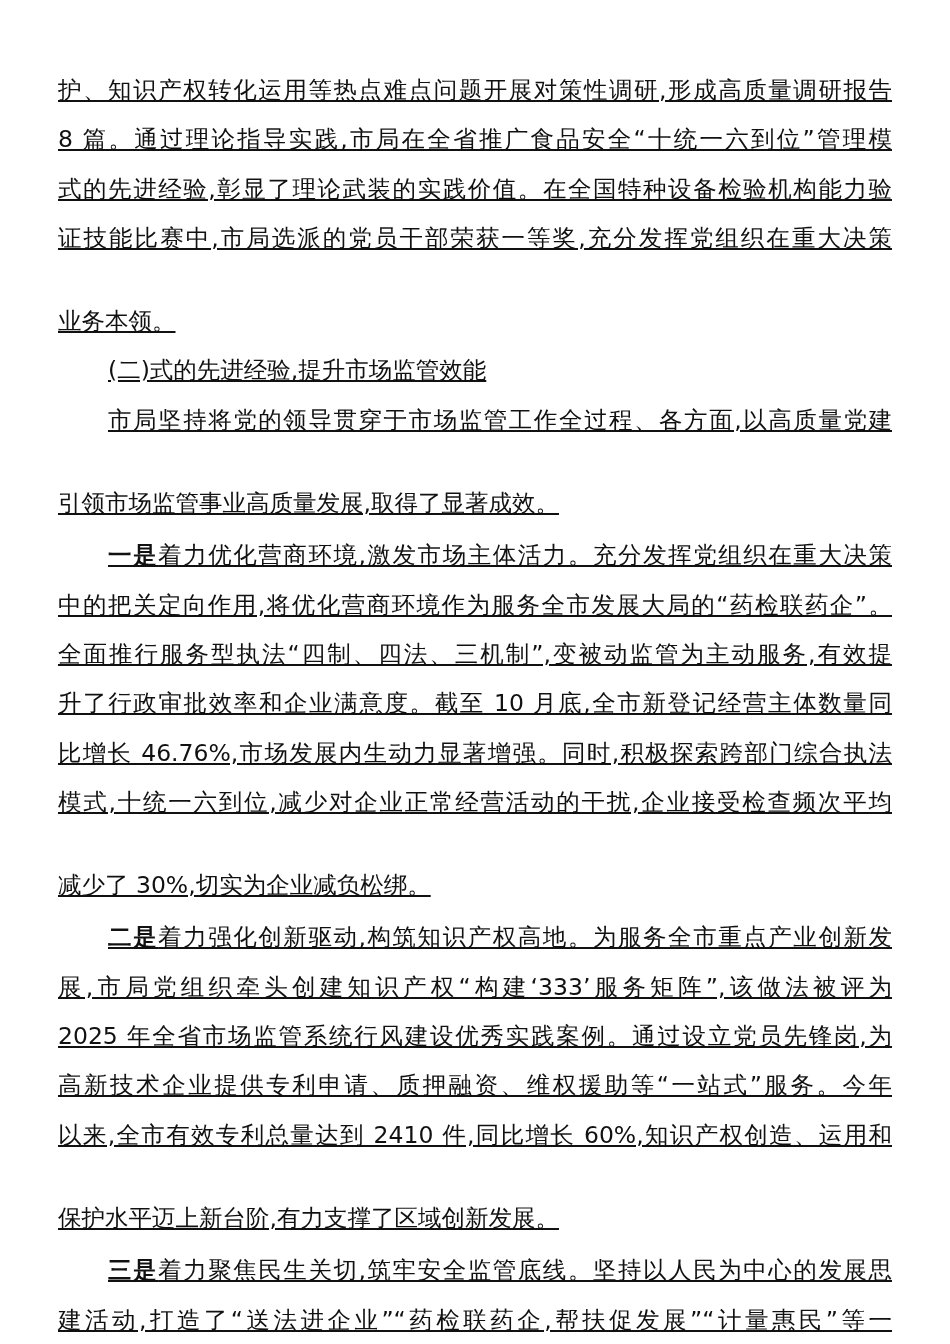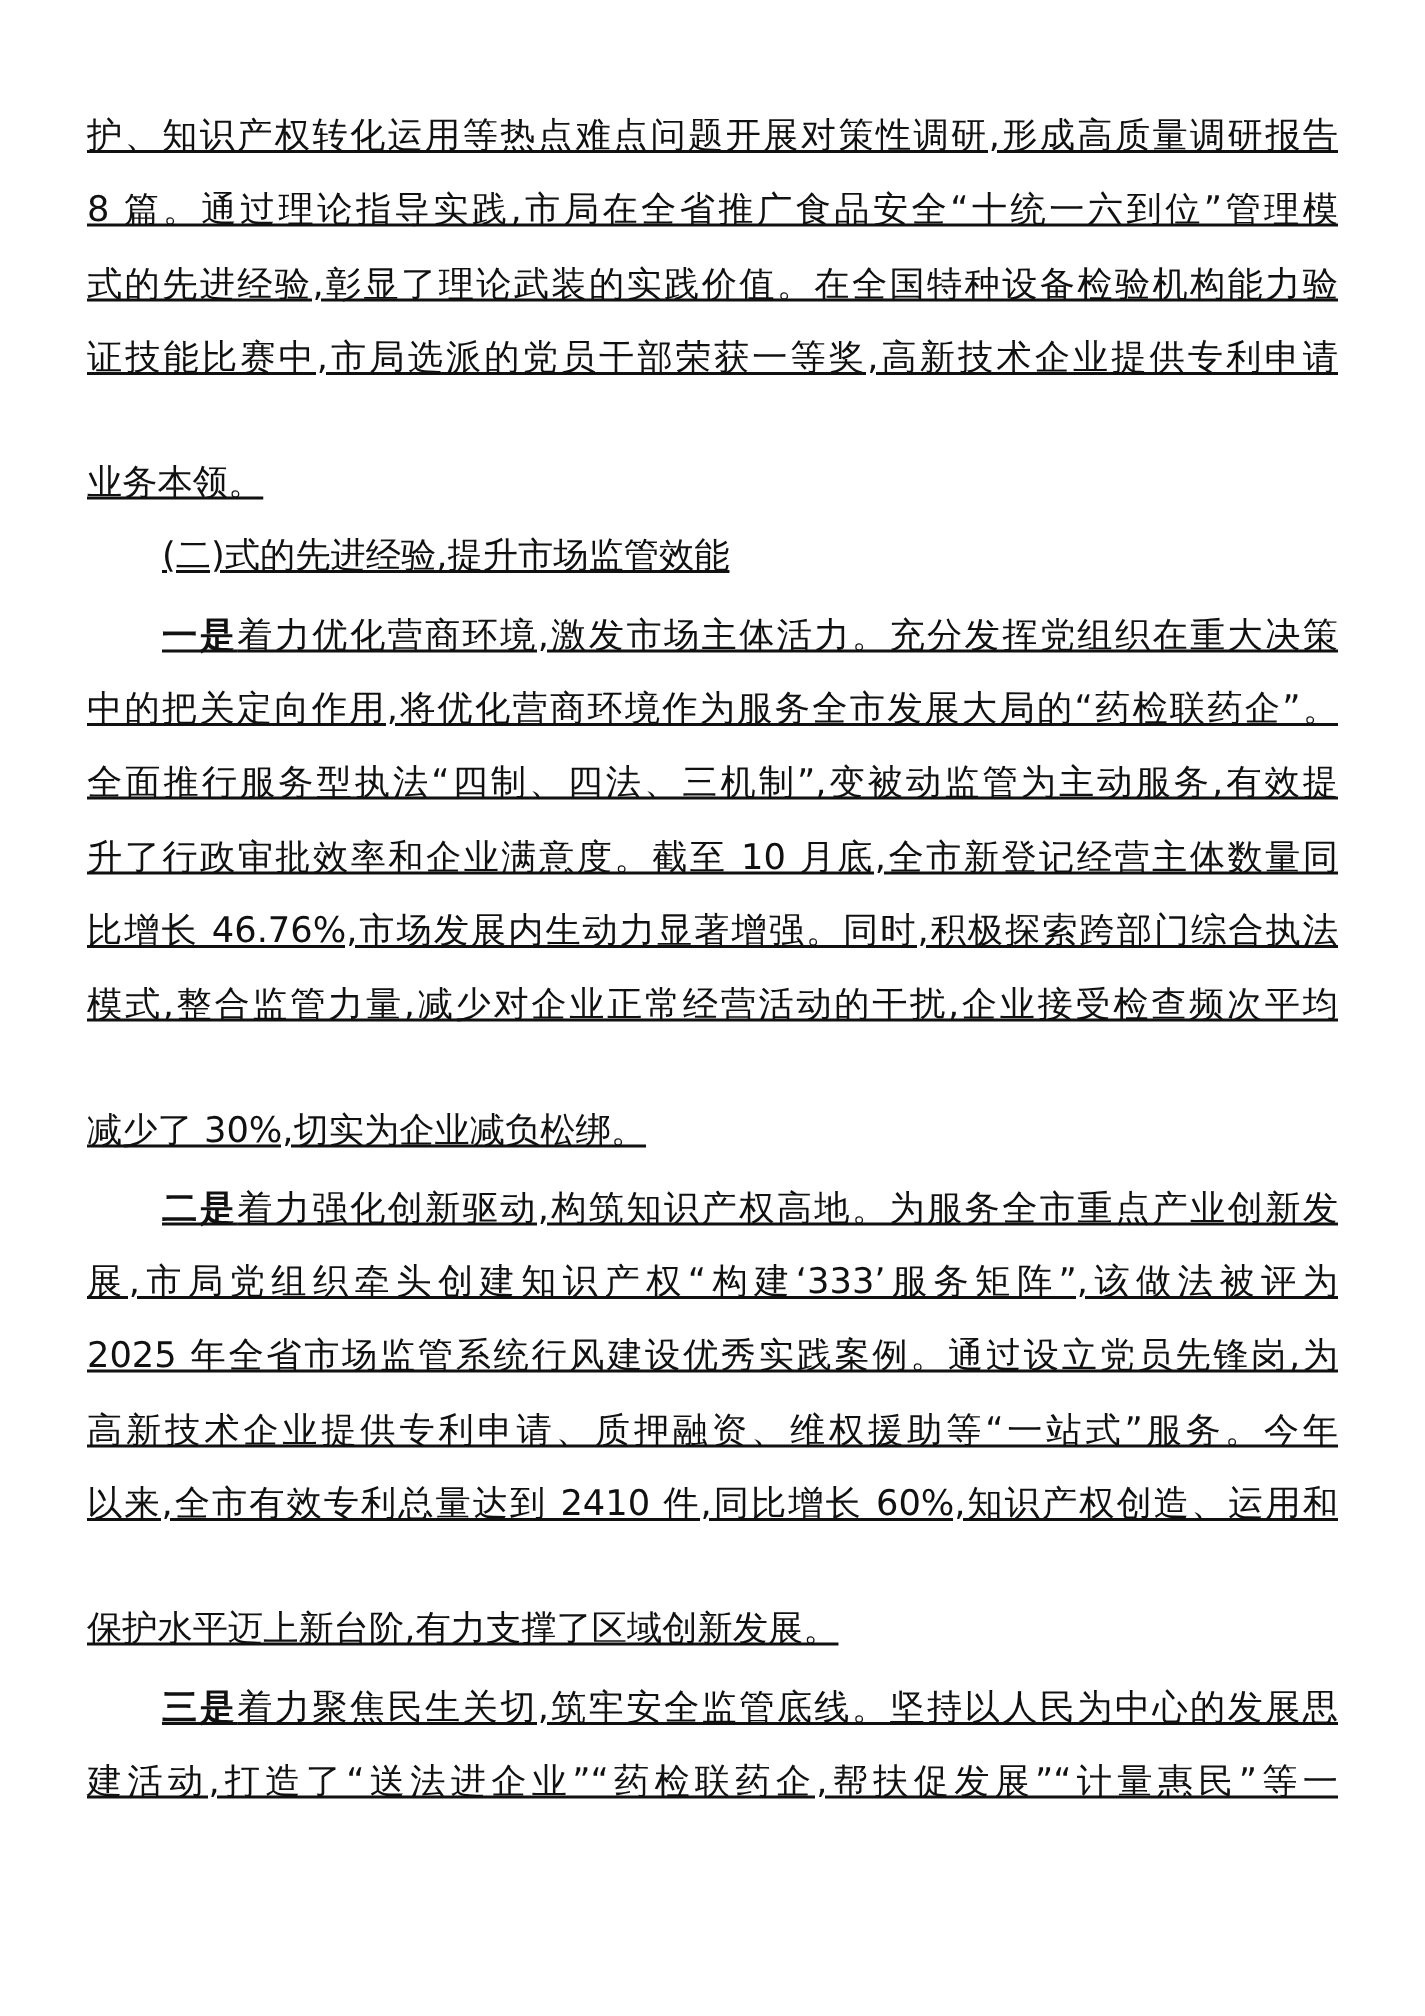--- a/index.html
+++ b/index.html
@@ -54,38 +54,42 @@
   </style>
 </head>
 <body>
 
 <div class="page">
 
   <div class="para">
     <span class="line">护、知识产权转化运用等热点难点问题开展对策性调研,形成高质量调研报告</span>
     <span class="line">8 篇。通过理论指导实践,市局在全省推广食品安全“十统一六到位”管理模</span>
     <span class="line">式的先进经验,彰显了理论武装的实践价值。在全国特种设备检验机构能力验</span>
-    <span class="line">证技能比赛中,市局选派的党员干部荣获一等奖,高新技术企业提供专利申请</span>
+    <span class="line">证技能比赛中,市局选派的党员干部荣获一等奖,充分发挥党组织在重大决策</span>
     <span class="line last">业务本领。</span>
   </div>
 
   <div class="para">
     <span class="line heading-line">(二)式的先进经验,提升市场监管效能</span>
   </div>
 
+  <div class="para">
+    <span class="line indent">市局坚持将党的领导贯穿于市场监管工作全过程、各方面,以高质量党建</span>
+    <span class="line last">引领市场监管事业高质量发展,取得了显著成效。</span>
+  </div>
 
   <div class="gap-small"></div>
 
   <div class="para">
     <span class="line indent"><b class="lead">一是</b><span>着力优化营商环境,激发市场主体活力。充分发挥党组织在重大决策</span></span>
     <span class="line">中的把关定向作用,将优化营商环境作为服务全市发展大局的“药检联药企”。</span>
     <span class="line">全面推行服务型执法“四制、四法、三机制”,变被动监管为主动服务,有效提</span>
     <span class="line">升了行政审批效率和企业满意度。截至 10 月底,全市新登记经营主体数量同</span>
     <span class="line">比增长 46.76%,市场发展内生动力显著增强。同时,积极探索跨部门综合执法</span>
-    <span class="line">模式,整合监管力量,减少对企业正常经营活动的干扰,企业接受检查频次平均</span>
+    <span class="line">模式,十统一六到位,减少对企业正常经营活动的干扰,企业接受检查频次平均</span>
     <span class="line last">减少了 30%,切实为企业减负松绑。</span>
   </div>
 
   <div class="gap-small"></div>
 
   <div class="para">
     <span class="line indent"><b class="lead">二是</b><span>着力强化创新驱动,构筑知识产权高地。为服务全市重点产业创新发</span></span>
     <span class="line">展,市局党组织牵头创建知识产权“构建‘333’服务矩阵”,该做法被评为</span>
     <span class="line">2025 年全省市场监管系统行风建设优秀实践案例。通过设立党员先锋岗,为</span>
     <span class="line">高新技术企业提供专利申请、质押融资、维权援助等“一站式”服务。今年</span>

